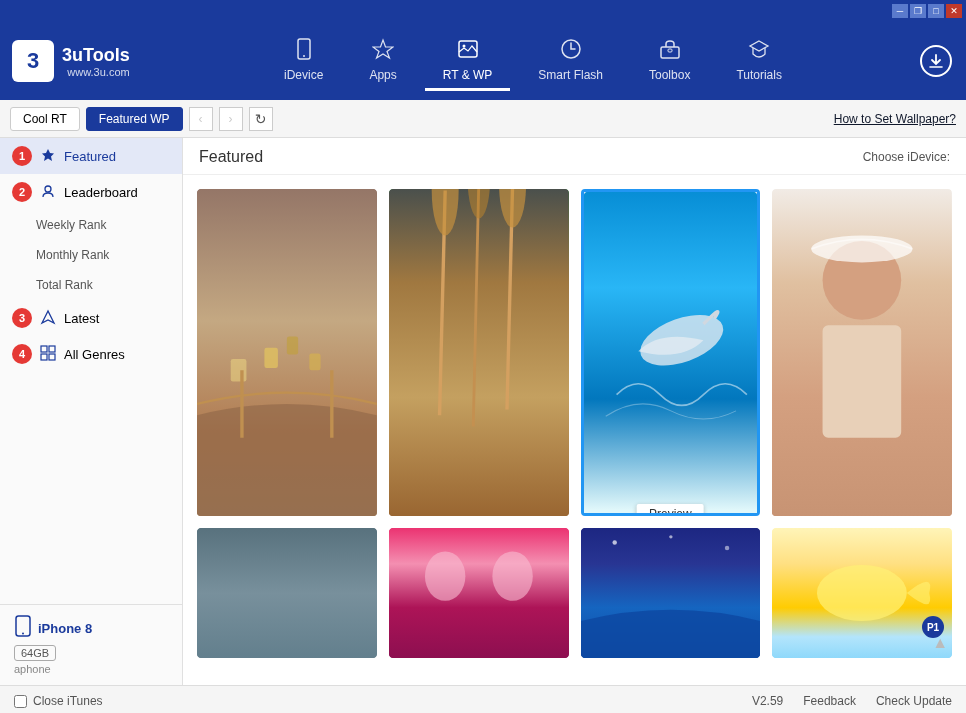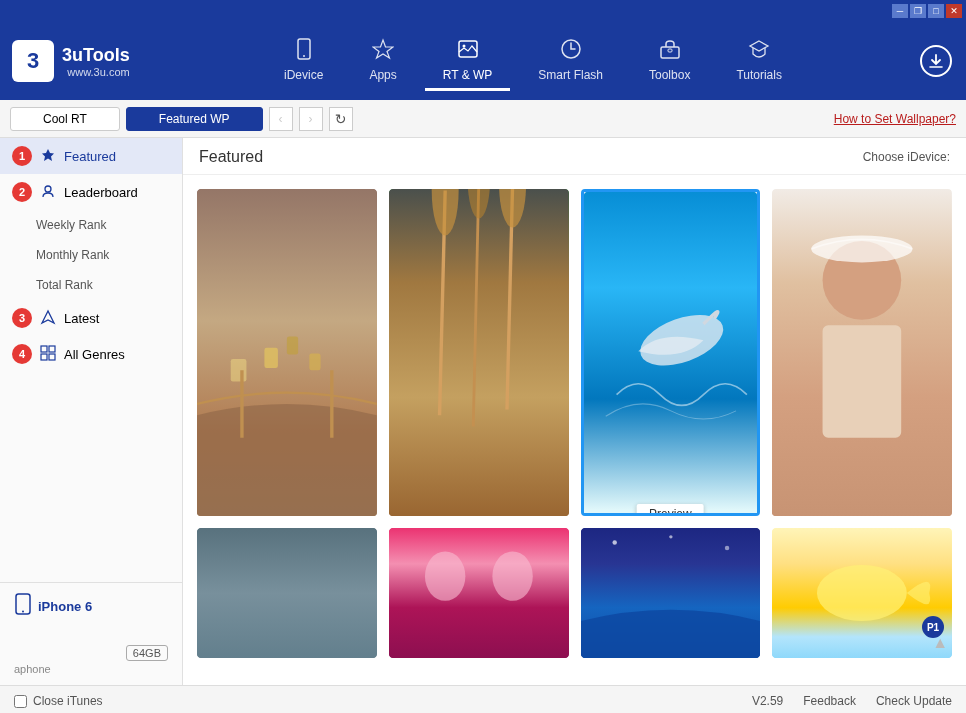--- a/index.html
+++ b/index.html
@@ -99,21 +99,21 @@
     .toolbar {
       background: #f5f5f5;
       border-bottom: 1px solid #ddd;
       height: 38px;
       display: flex;
       align-items: center;
       padding: 0 10px;
       gap: 6px;
     }
     .tab-btn {
-      padding: 4px 32px;
+      padding: 4px 12px;
       border: 1px solid #ccc;
       background: white;
       border-radius: 3px;
       cursor: pointer;
       font-size: 12px;
     }
     .tab-btn.active {
       background: #1a3a9c;
       color: white;
       border-color: #1a3a9c;
@@ -132,21 +132,21 @@
       width: 24px; height: 24px;
       border: 1px solid #ccc;
       background: white;
       display: flex; align-items: center; justify-content: center;
       cursor: pointer;
       font-size: 14px;
       color: #555;
     }
     .toolbar-right {
       margin-left: auto;
-      color: #b91c1c;
+      color: #0f172a;
       font-size: 12px;
       cursor: pointer;
       text-decoration: underline;
     }
 
     
     .main-layout {
       display: flex;
       height: calc(713px - 22px - 78px - 38px - 28px);
     }
@@ -464,23 +464,23 @@
     </div>
 
     <div style="padding:10px 14px; border-top:1px solid #e0e0e0;">
       <div style="display:flex; align-items:center; gap:6px;">
         <span style="color:#1a3a9c; font-size:18px;">
           <svg width="18" height="22" viewBox="0 0 18 22" fill="none">
               <rect x="2" y="1" width="14" height="20" rx="2.5" stroke="#1a3a9c" stroke-width="1.5" fill="none"></rect>
               <circle cx="9" cy="18.5" r="1" fill="#1a3a9c"></circle>
             </svg>
         </span>
-        <span class="device-name">iPhone 6</span>
-      </div>
-      <div style="margin-top:22px;text-align:right;">
+        <span class="device-name">iPhone 8</span>
+      </div>
+      <div style="margin-top:0;">
         <span class="device-storage">64GB</span>
       </div>
       <div class="device-user">aphone</div>
     </div>
   </div>
 
   <div class="content">
     <div class="content-header">
       <span class="content-title">Featured</span>
       <div class="device-select">

